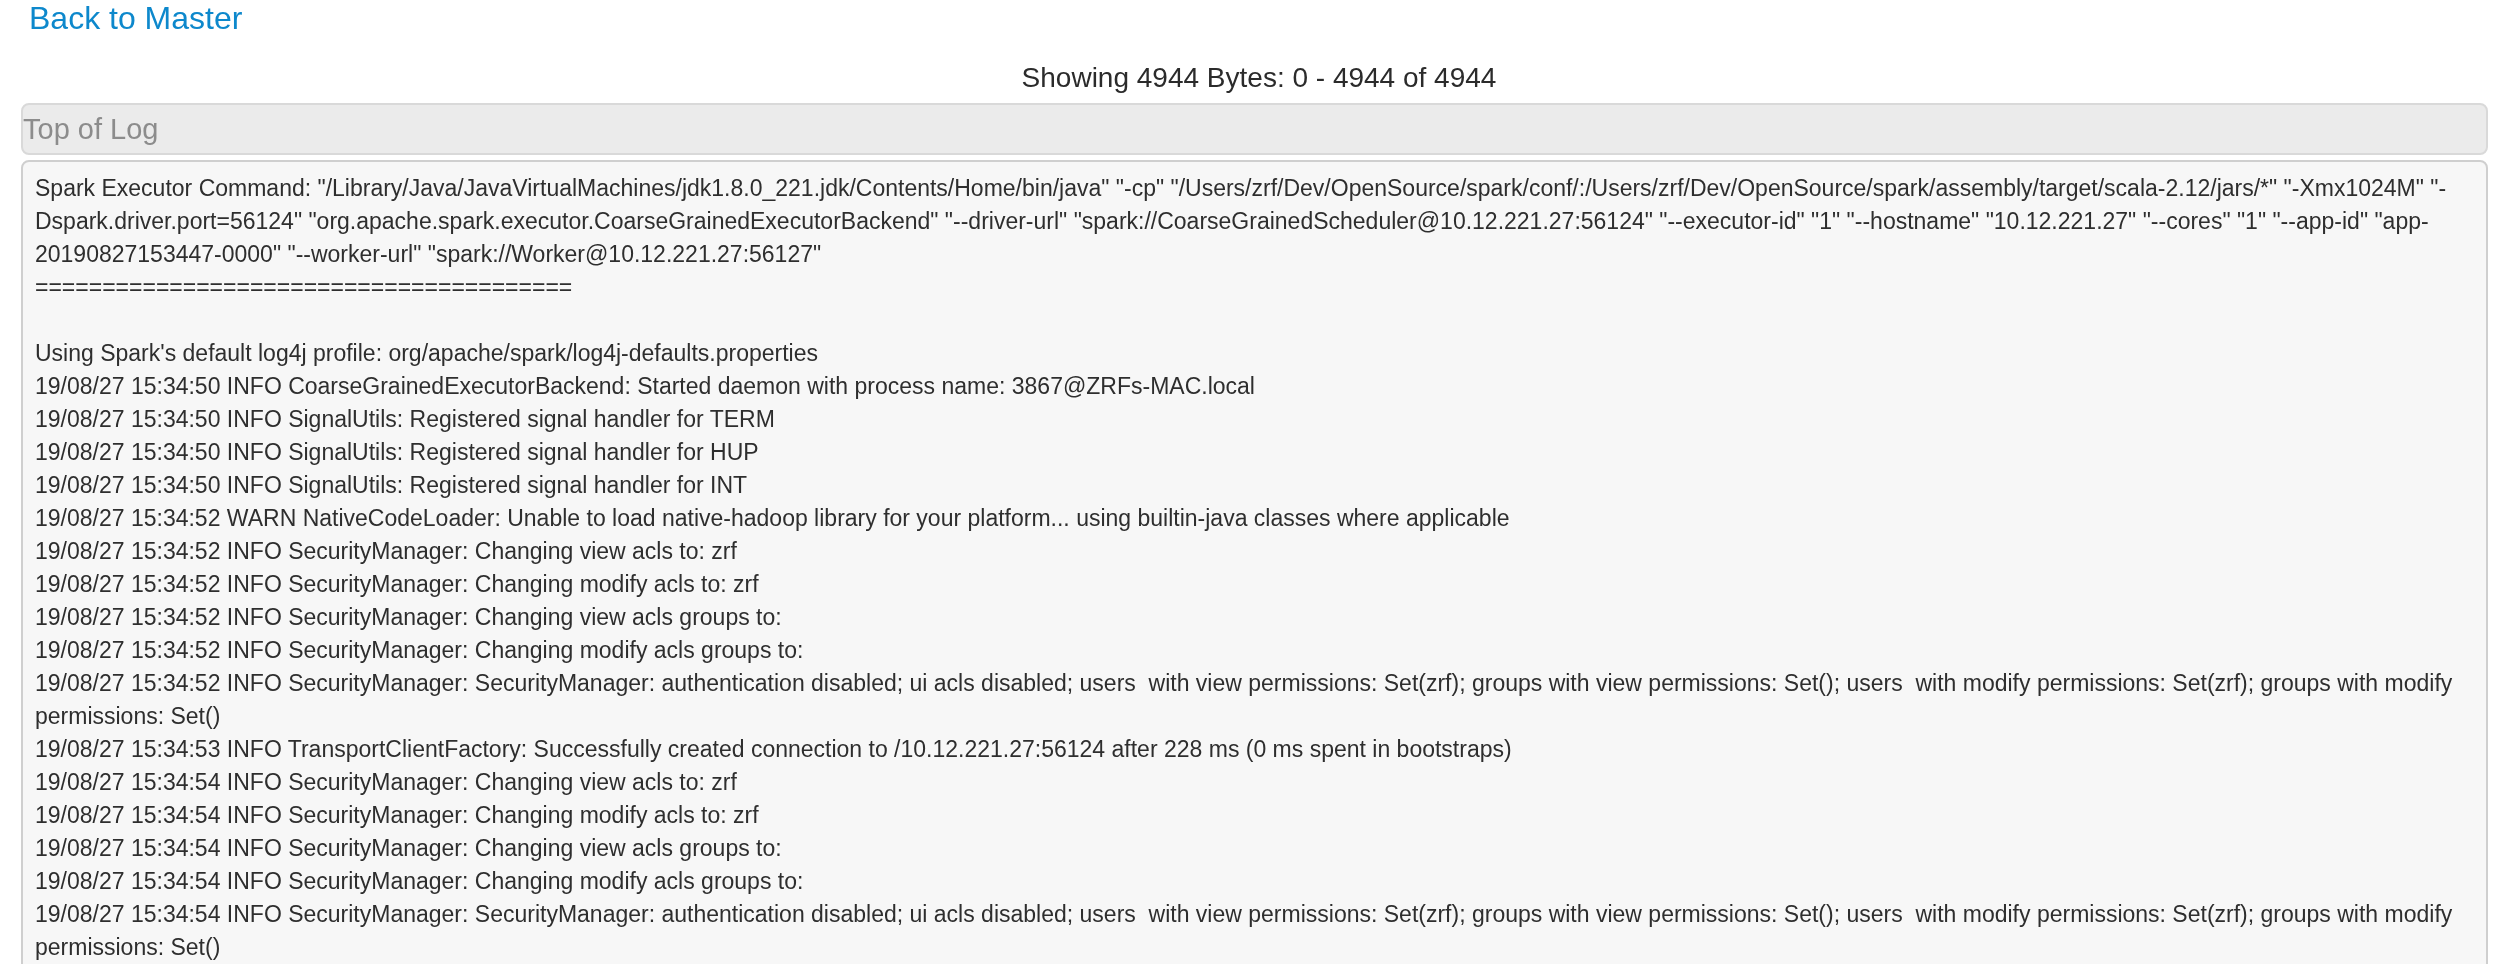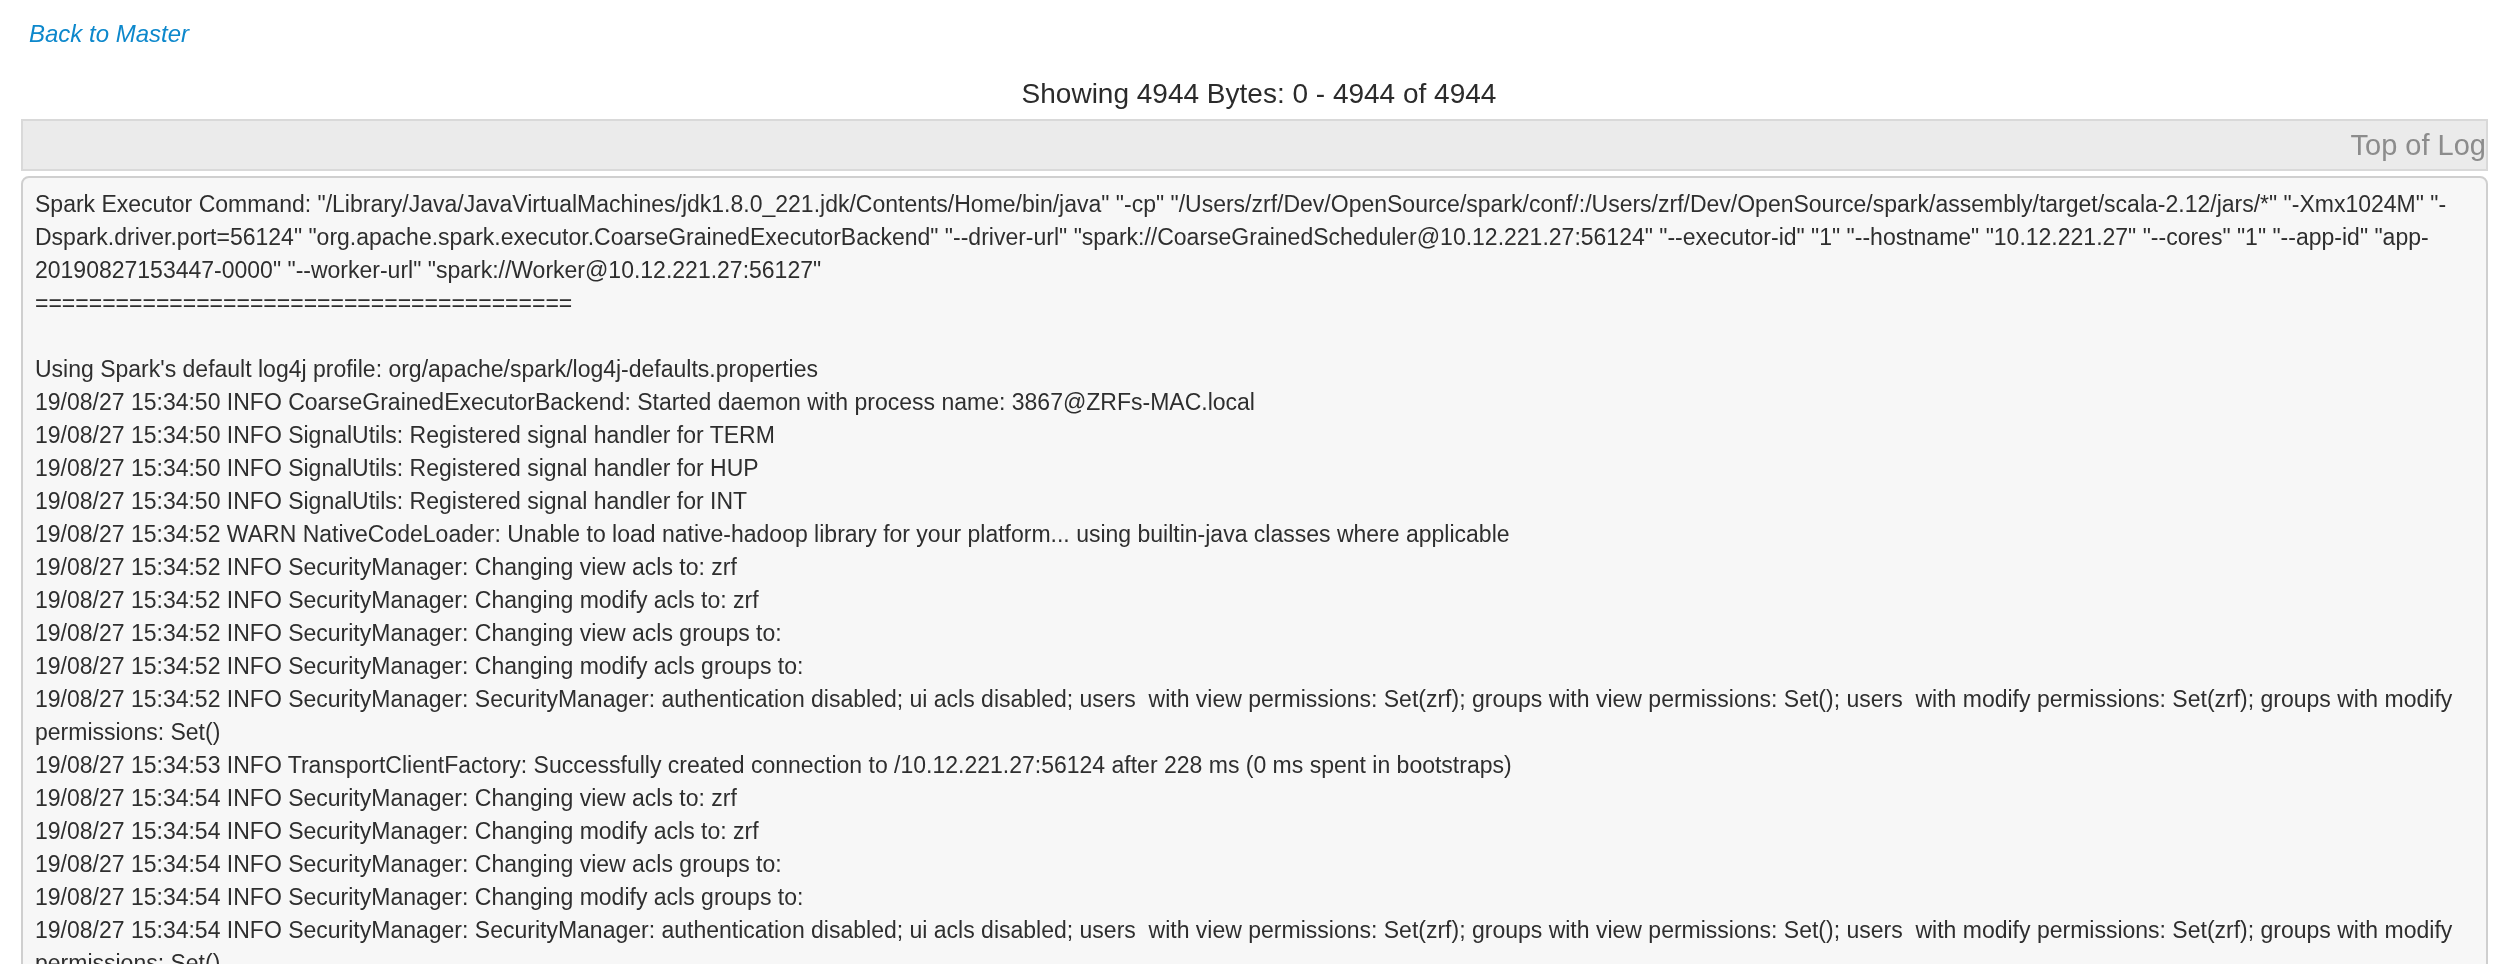--- a/index.html
+++ b/index.html
@@ -7,44 +7,43 @@
     margin: 0;
     padding: 0;
     width: 2510px;
     height: 964px;
     overflow: hidden;
     background: var(--page_bg, #ffffff);
     font-family: "Liberation Sans", "DejaVu Sans", sans-serif;
   }
   .back-link {
     display: inline-block;
-    margin: 19px 0 0 29px;
-    font-size: 24px;
+    margin: 3px 0 0 29px;
+    font-size: 32px;
     line-height: 30px;
     color: var(--link, #0d88cc);
     text-decoration: none;
     cursor: pointer;
-    font-style: italic;
   }
   .byte-info {
     margin: 30px 0 0 8px;
     font-size: 28px;
     line-height: 30px;
     color: var(--heading_text, #2b2b2b);
     text-align: center;
   }
   .log-header-bar {
     margin: 10px 22px 0 21px;
     height: 52px;
     background: var(--bar_bg, #ebebeb);
     border: 2px solid var(--bar_border, #d9d9d9);
-    border-radius: 0;
+    border-radius: 8px;
     display: flex;
     align-items: center;
-    justify-content: flex-end;
+    justify-content: flex-start;
     font-size: 29px;
     color: var(--bar_text, #8c8c8c);
   }
   .log-box {
     margin: 5px 22px 0 21px;
     height: 1100px; 
     background: var(--box_bg, #f7f7f7);
     border: 2px solid var(--box_border, #cfcfcf);
     border-radius: 8px;
     overflow: hidden;

